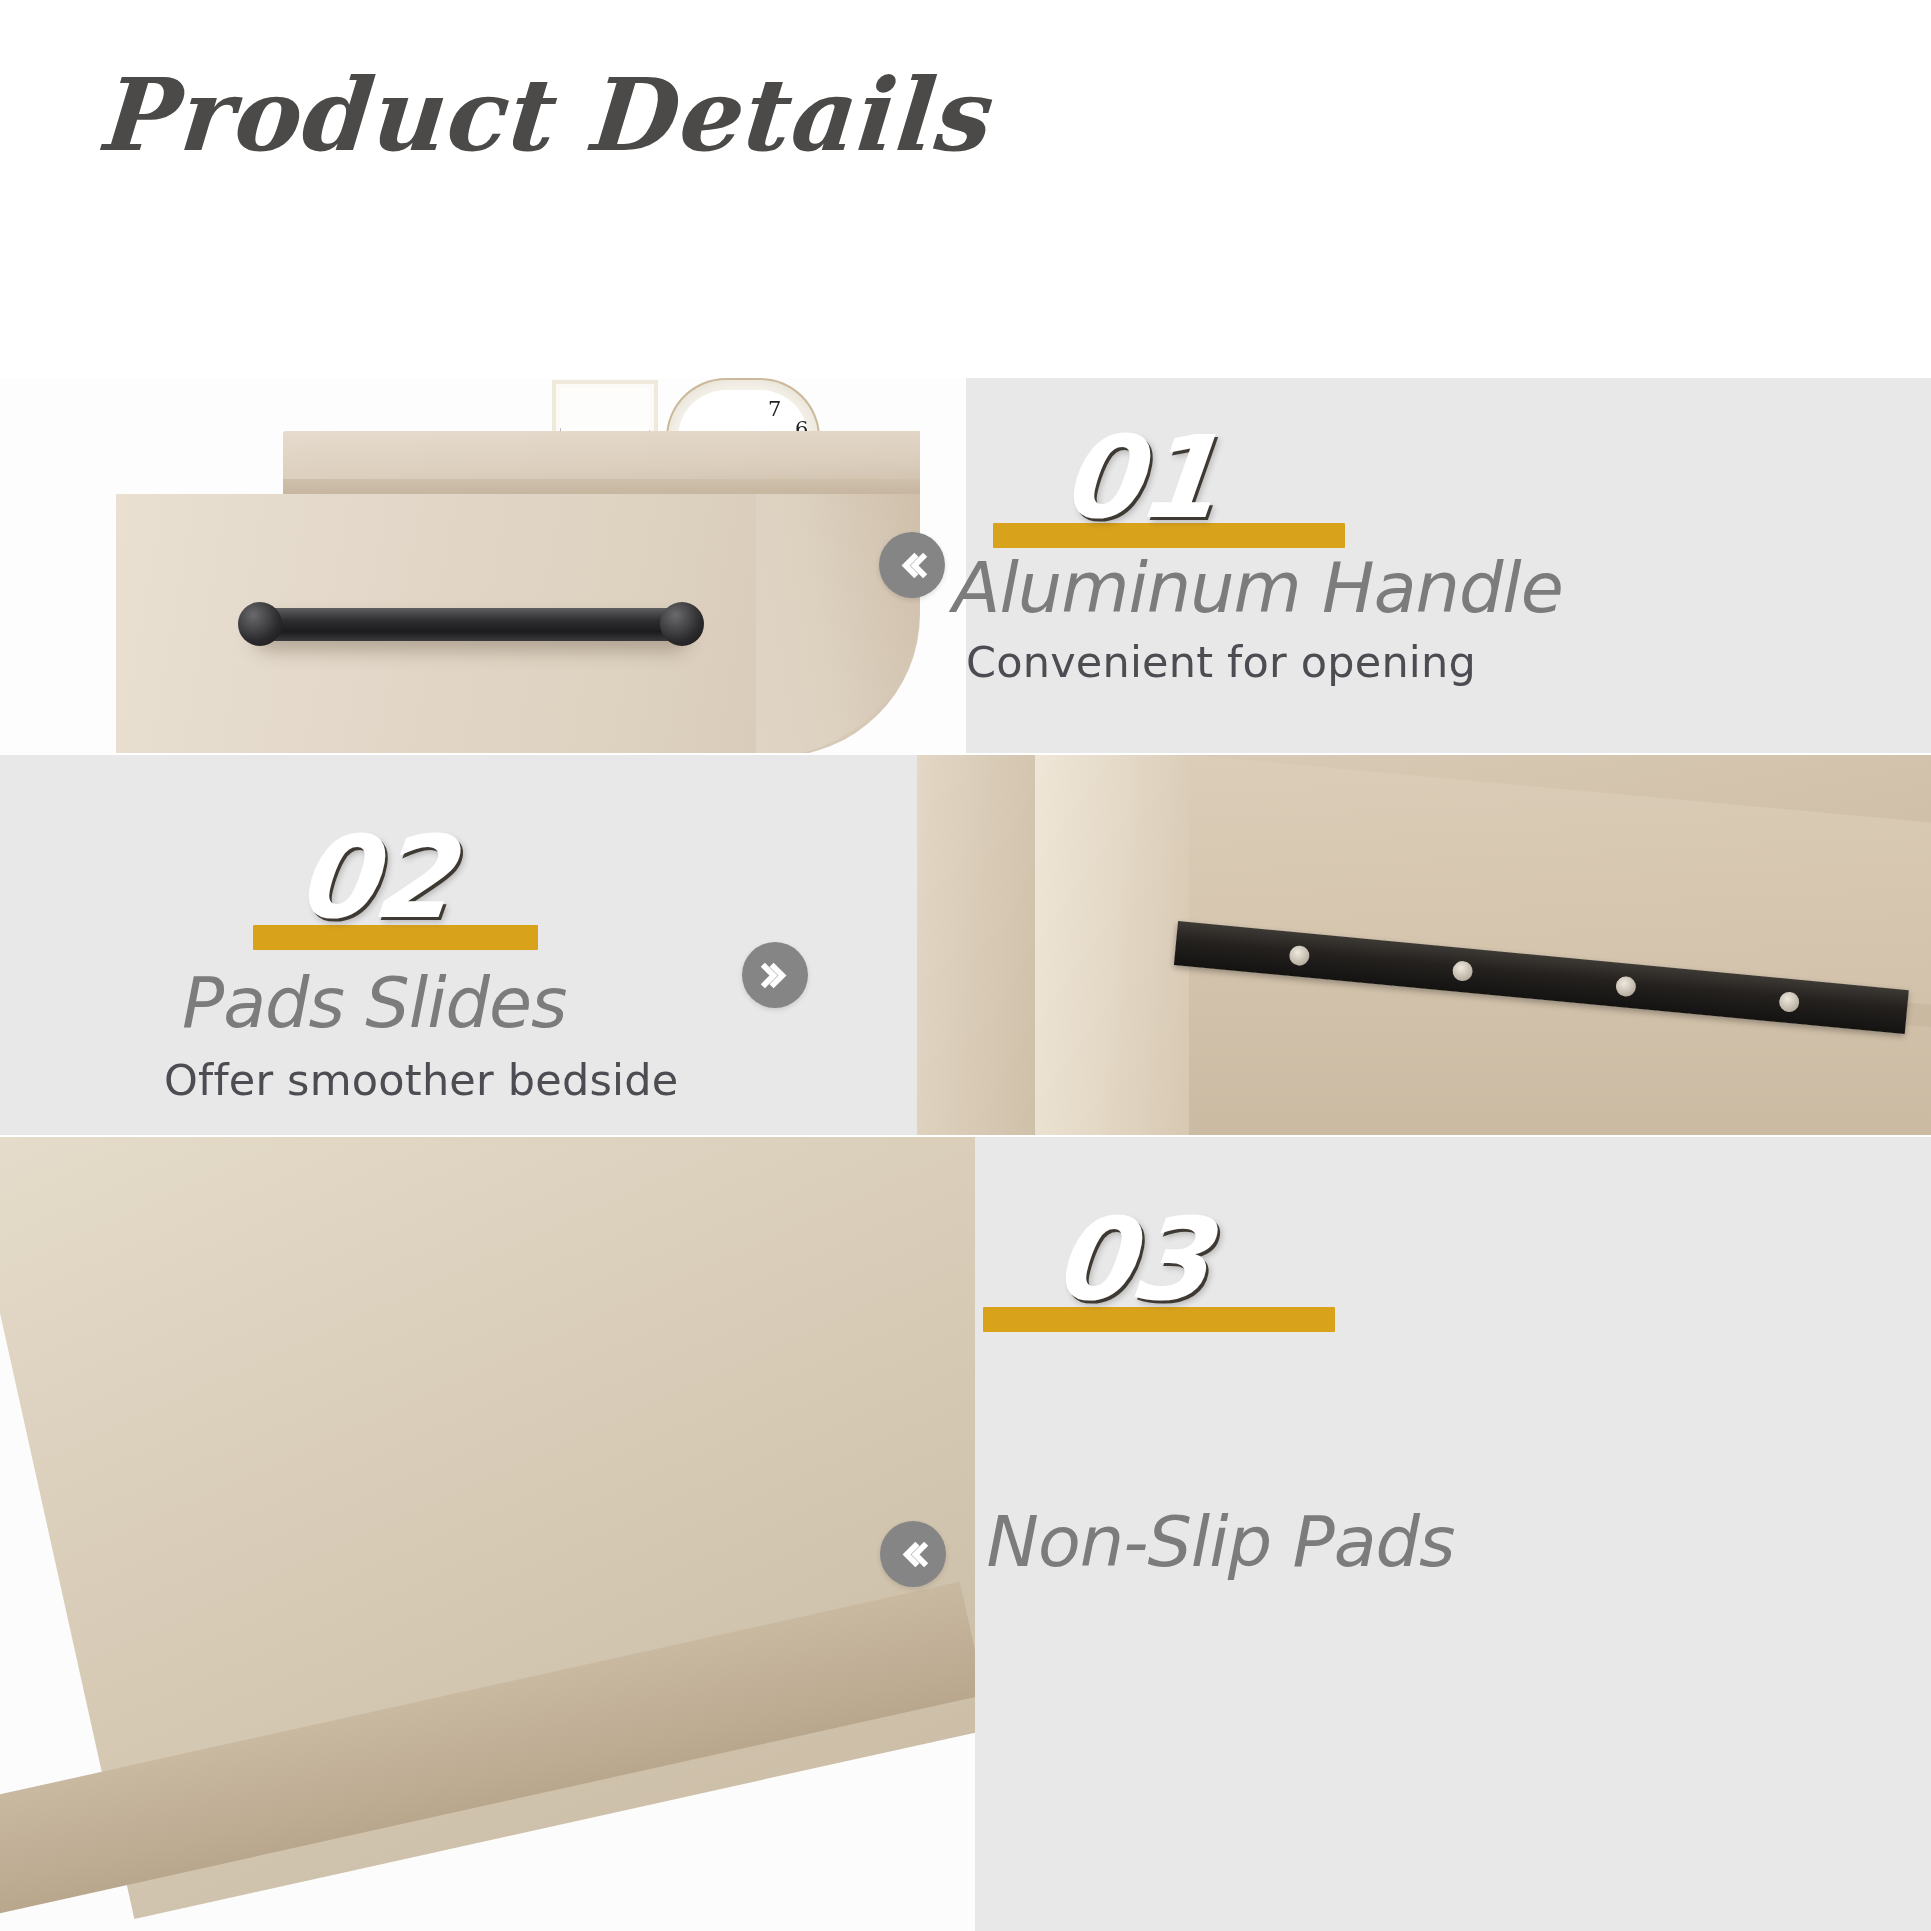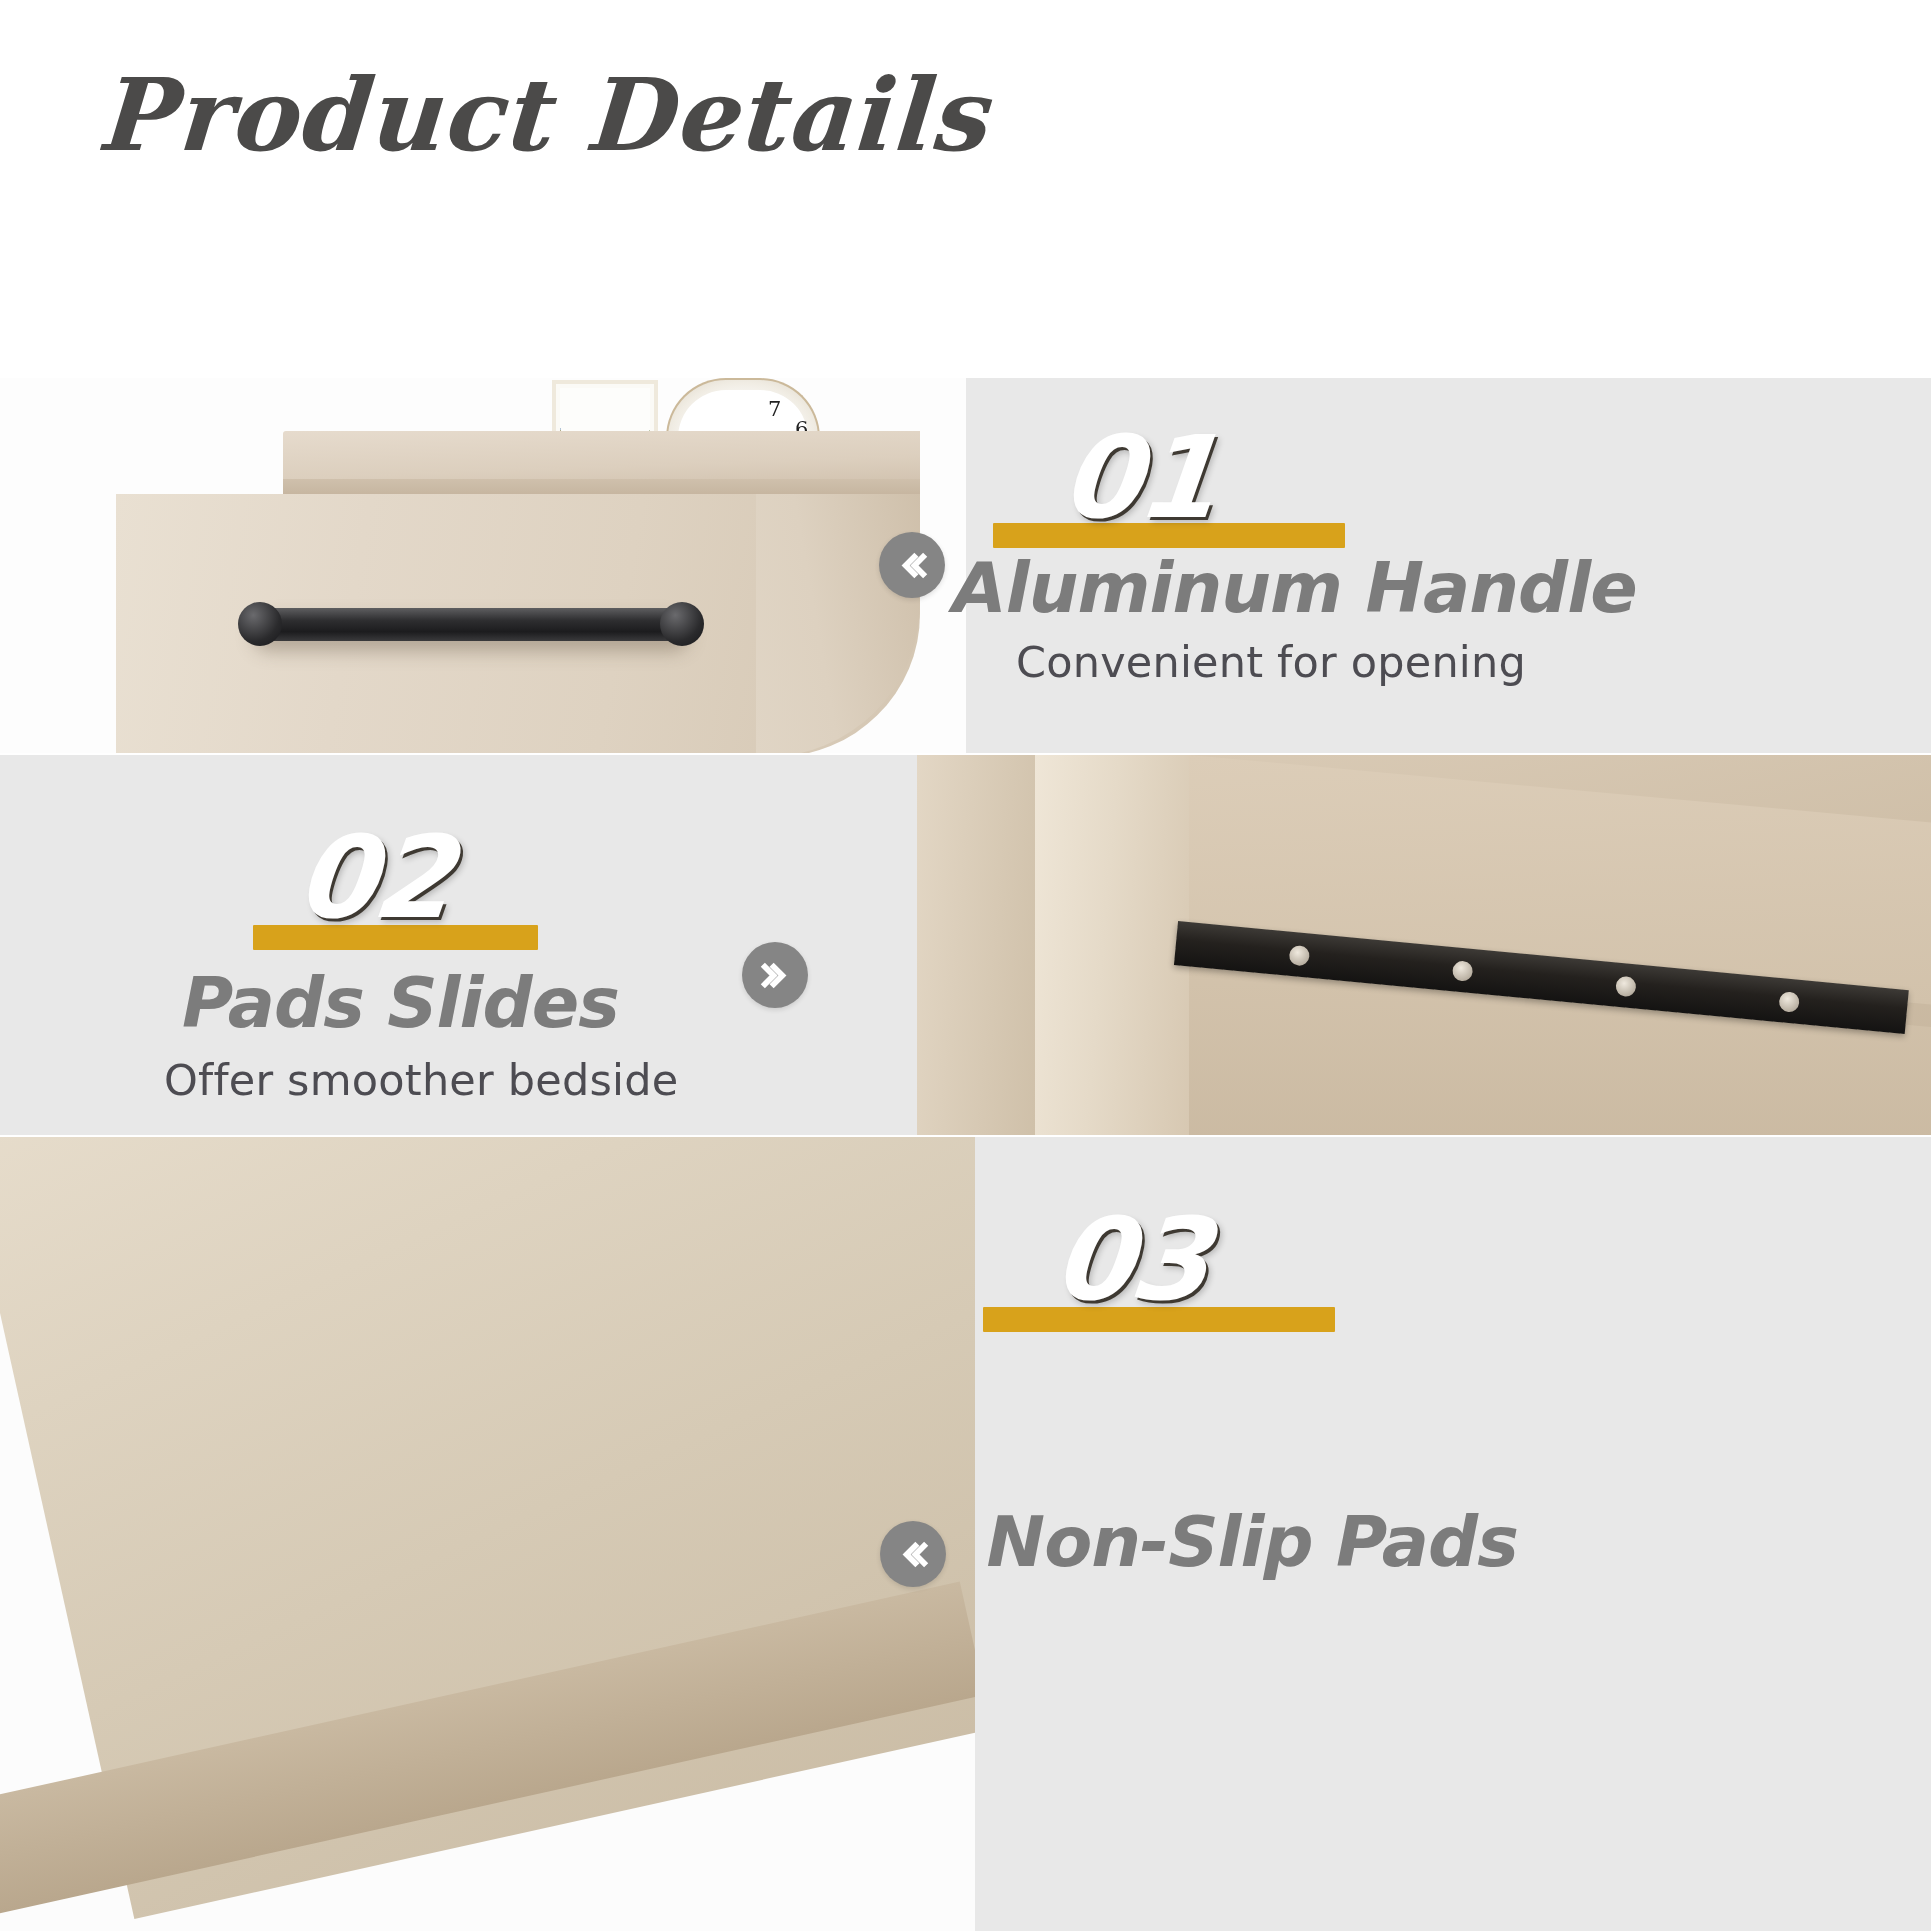--- a/index.html
+++ b/index.html
@@ -51,21 +51,21 @@
     font-size:114px; line-height:114px;
     color:#ffffff; letter-spacing:-2.9px;
     transform:skewX(-9deg);
     text-shadow: 2.9px 2.9px 0 rgba(40,34,26,.85), 4.8px 4.8px 6.8px rgba(0,0,0,.22);
     white-space:nowrap;
   }
 
   
   .feat-title {
     font-family:"DejaVu Sans", sans-serif;
-    font-weight:700; font-style:italic;
+    font-weight:400; font-style:italic;
     font-size:70px; line-height:77px;
     color:#7c7c7c; letter-spacing:-1px;
     white-space:nowrap;
   }
   .feat-sub {
     font-family:"DejaVu Sans", sans-serif;
     font-weight:400; font-size:43px; line-height:56px;
     color:#4d4c52; letter-spacing:0.2px; white-space:nowrap;
   }
 
@@ -253,21 +253,21 @@
           <path d="M33 9 L22 20 L33 31" fill="none" stroke="#ffffff" stroke-width="6" stroke-linecap="butt" stroke-linejoin="miter"></path>
         </svg>
       </div>
 
       <div class="badge" style="left:27px; top:35px; width:352px; height:135px;">
         <div class="gold-bar" style="width:352px;"></div>
         <div class="num" style="position:absolute; left:79px; top:7.7px;">01</div>
       </div>
 
       <div class="feat-title" style="position:absolute; left:-13.5px; top:172px;">Aluminum Handle</div>
-      <div class="feat-sub" style="position:absolute; left:10px; top:256px;padding-left:40px;">Convenient for opening</div>
+      <div class="feat-sub" style="position:absolute; left:0px; top:256px;">Convenient for opening</div>
     </div>
   </div>
 
   <div class="panel panel-2">
 
     <div class="info-pane" style="left:0; width:917px;">
       <div class="badge" style="left:253px; top:60px; width:285px; height:135px;">
         <div class="gold-bar" style="width:285px;"></div>
         <div class="num" style="position:absolute; left:54px; top:5.8px;">02</div>
       </div>

